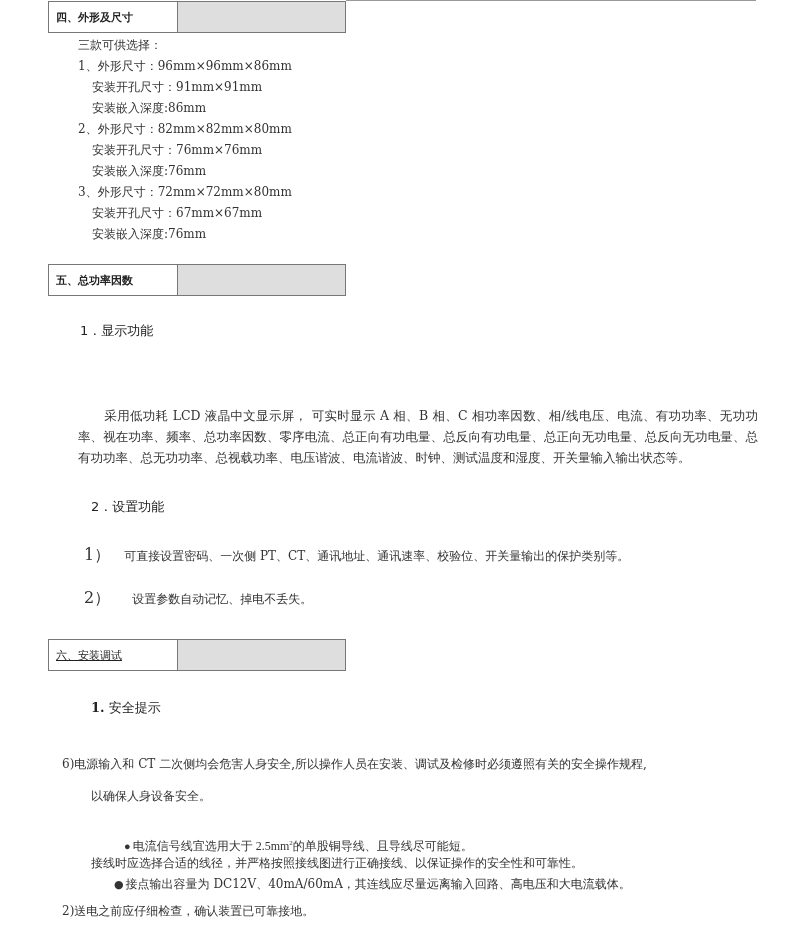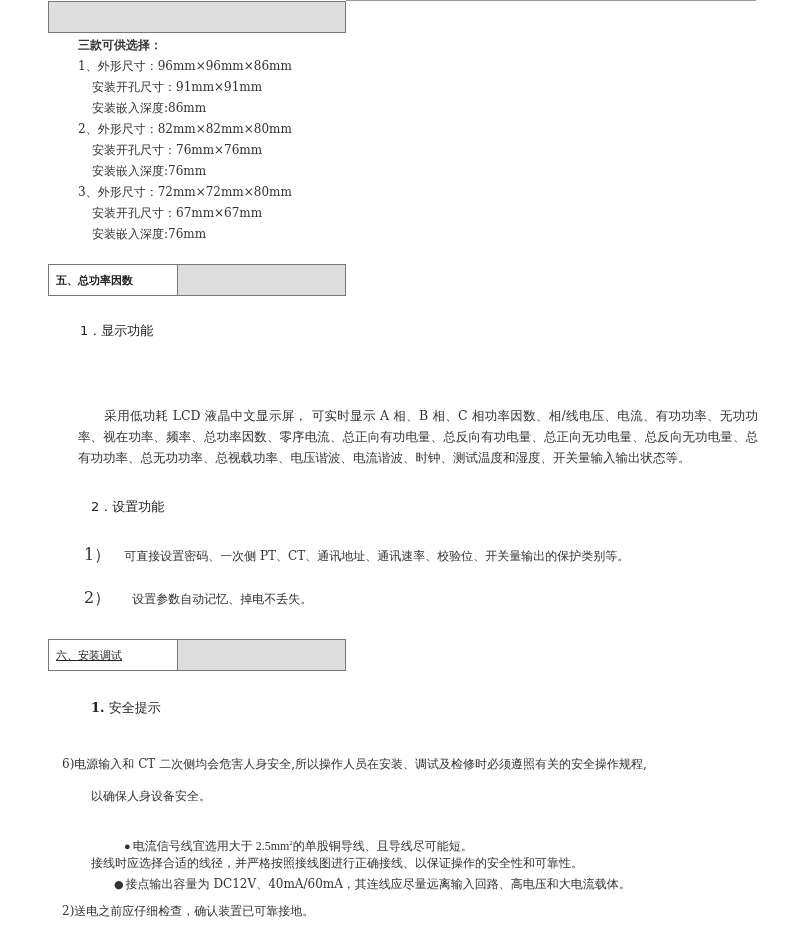--- a/index.html
+++ b/index.html
@@ -89,24 +89,25 @@
       margin-right: 2px;
     }
     sup { font-size: 7px; }
   </style>
 </head>
 <body>
 
 <div class="top-rule"></div>
 
 <div class="sec-header" style="top:1px;">
+  <div class="cell-label">四、外形及尺寸</div>
   <div class="cell-fill"></div>
 </div>
 
-<div class="line" style="left:78px; top:38px;font-weight:bold;">三款可供选择：</div>
+<div class="line" style="left:78px; top:38px;">三款可供选择：</div>
 
 <div class="line" style="left:78px; top:59px;">1、外形尺寸：96mm×96mm×86mm</div>
 <div class="line" style="left:92px; top:80px;">安装开孔尺寸：91mm×91mm</div>
 <div class="line" style="left:92px; top:101px;">安装嵌入深度:86mm</div>
 
 <div class="line" style="left:78px; top:122px;">2、外形尺寸：82mm×82mm×80mm</div>
 <div class="line" style="left:92px; top:143px;">安装开孔尺寸：76mm×76mm</div>
 <div class="line" style="left:92px; top:164px;">安装嵌入深度:76mm</div>
 
 <div class="line" style="left:78px; top:185px;">3、外形尺寸：72mm×72mm×80mm</div>

